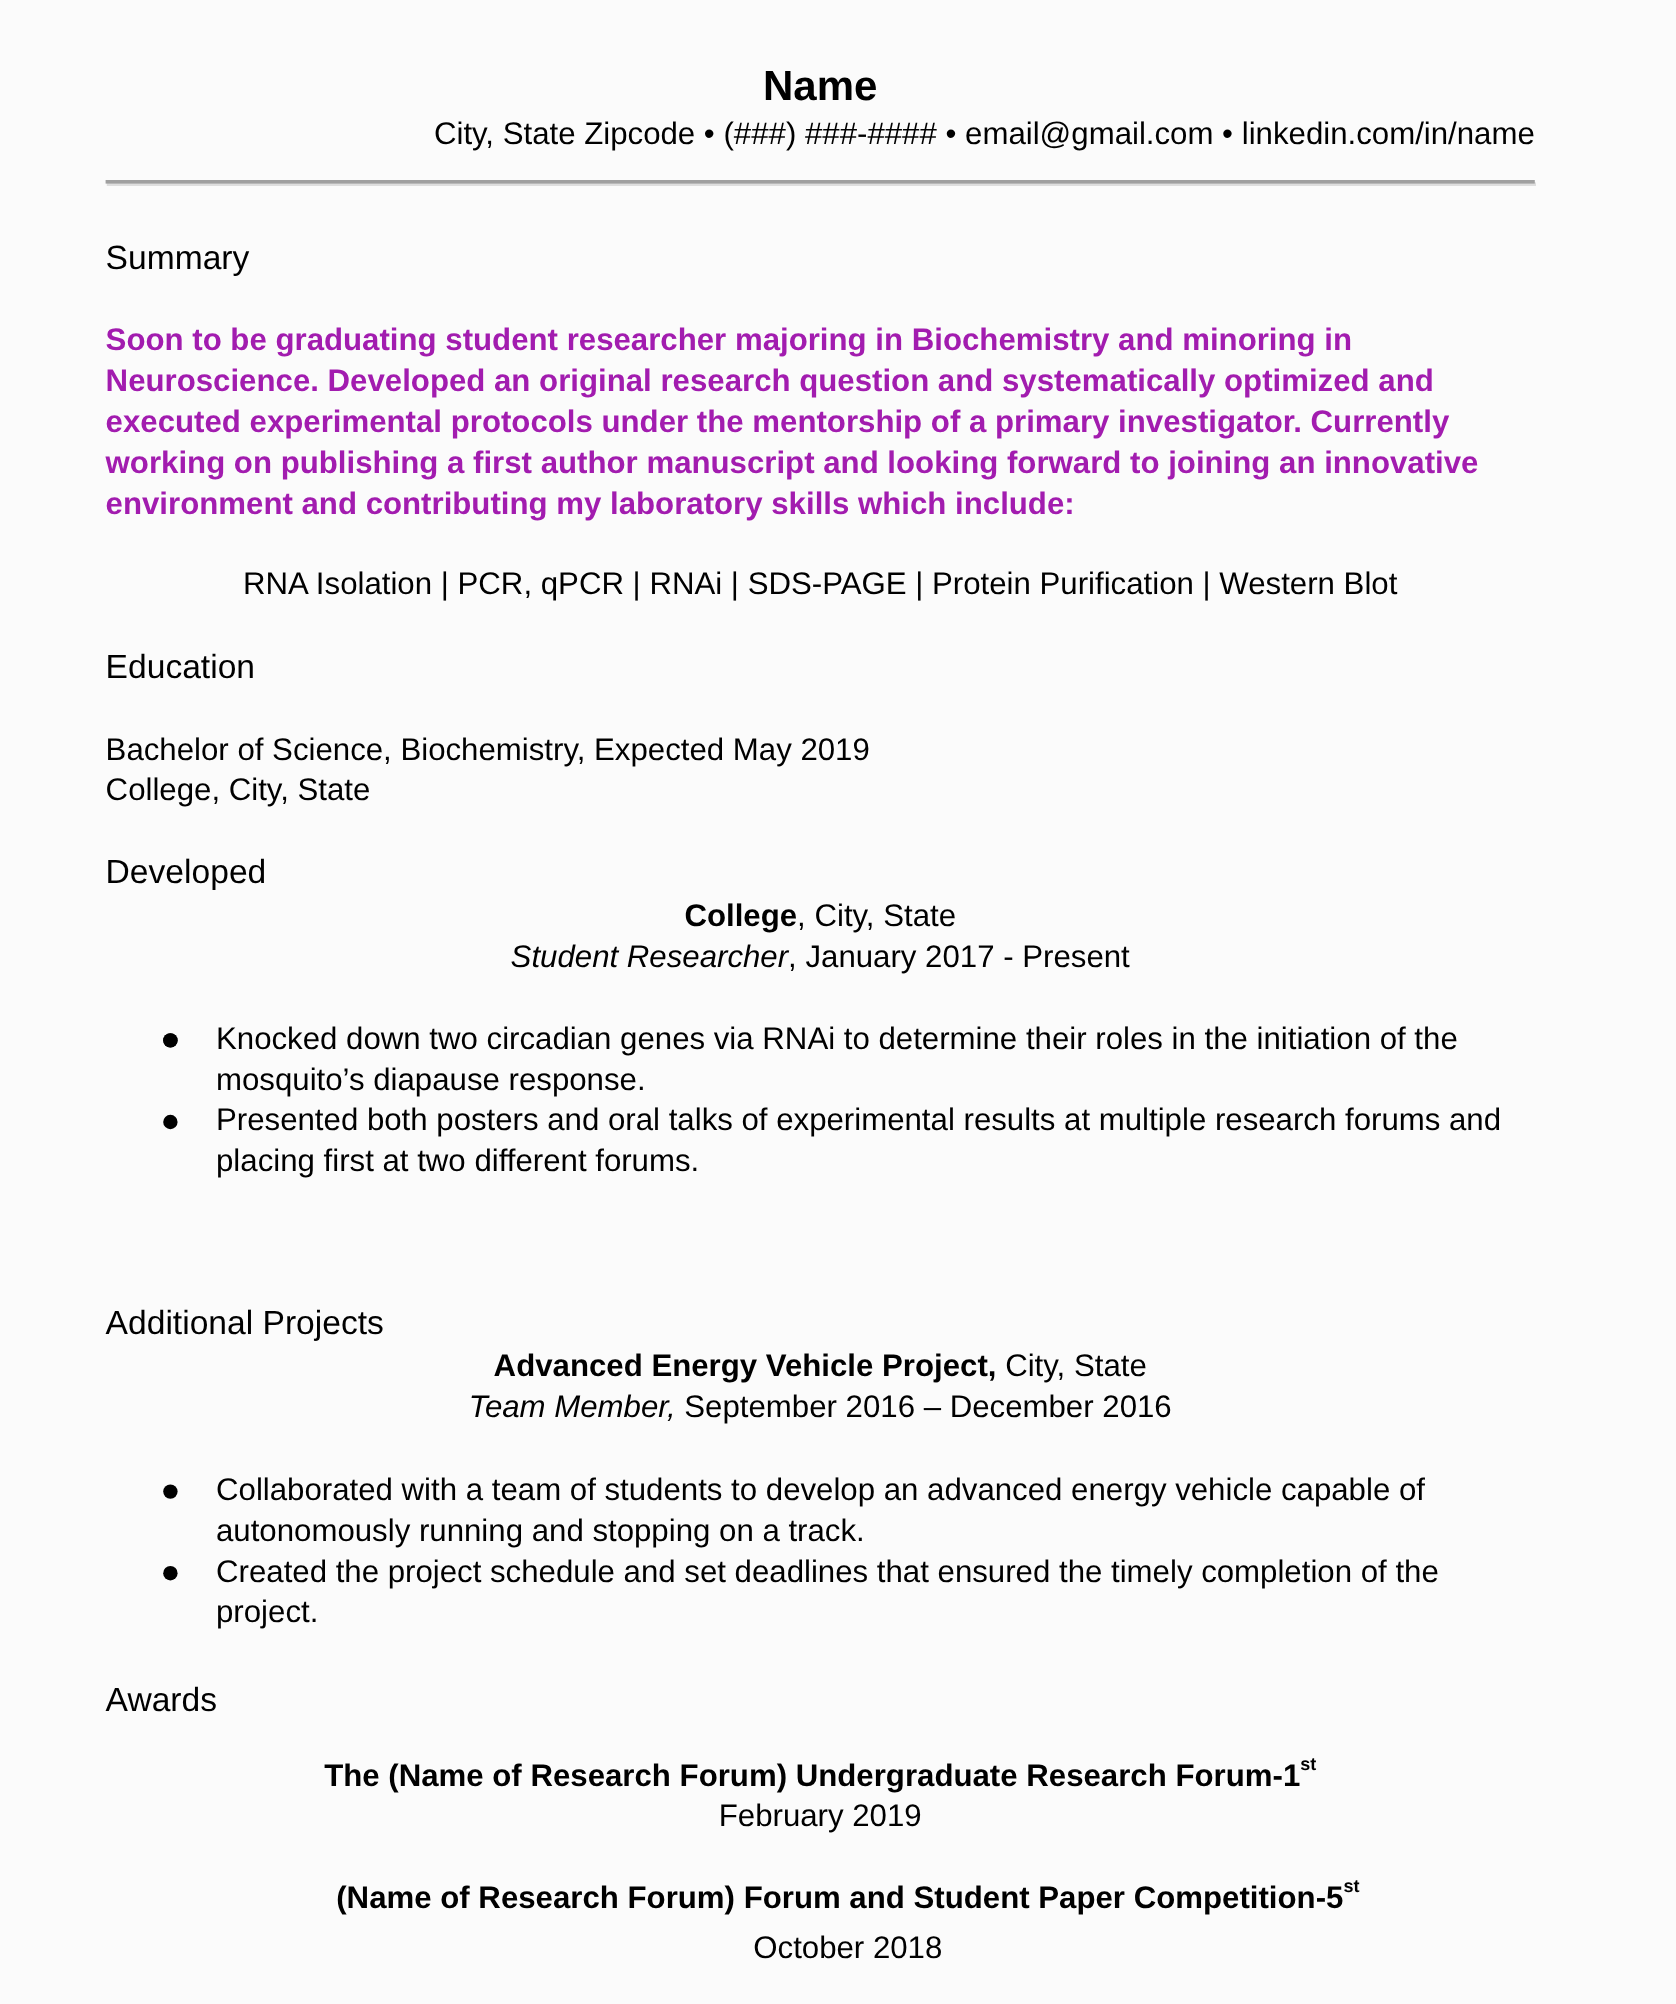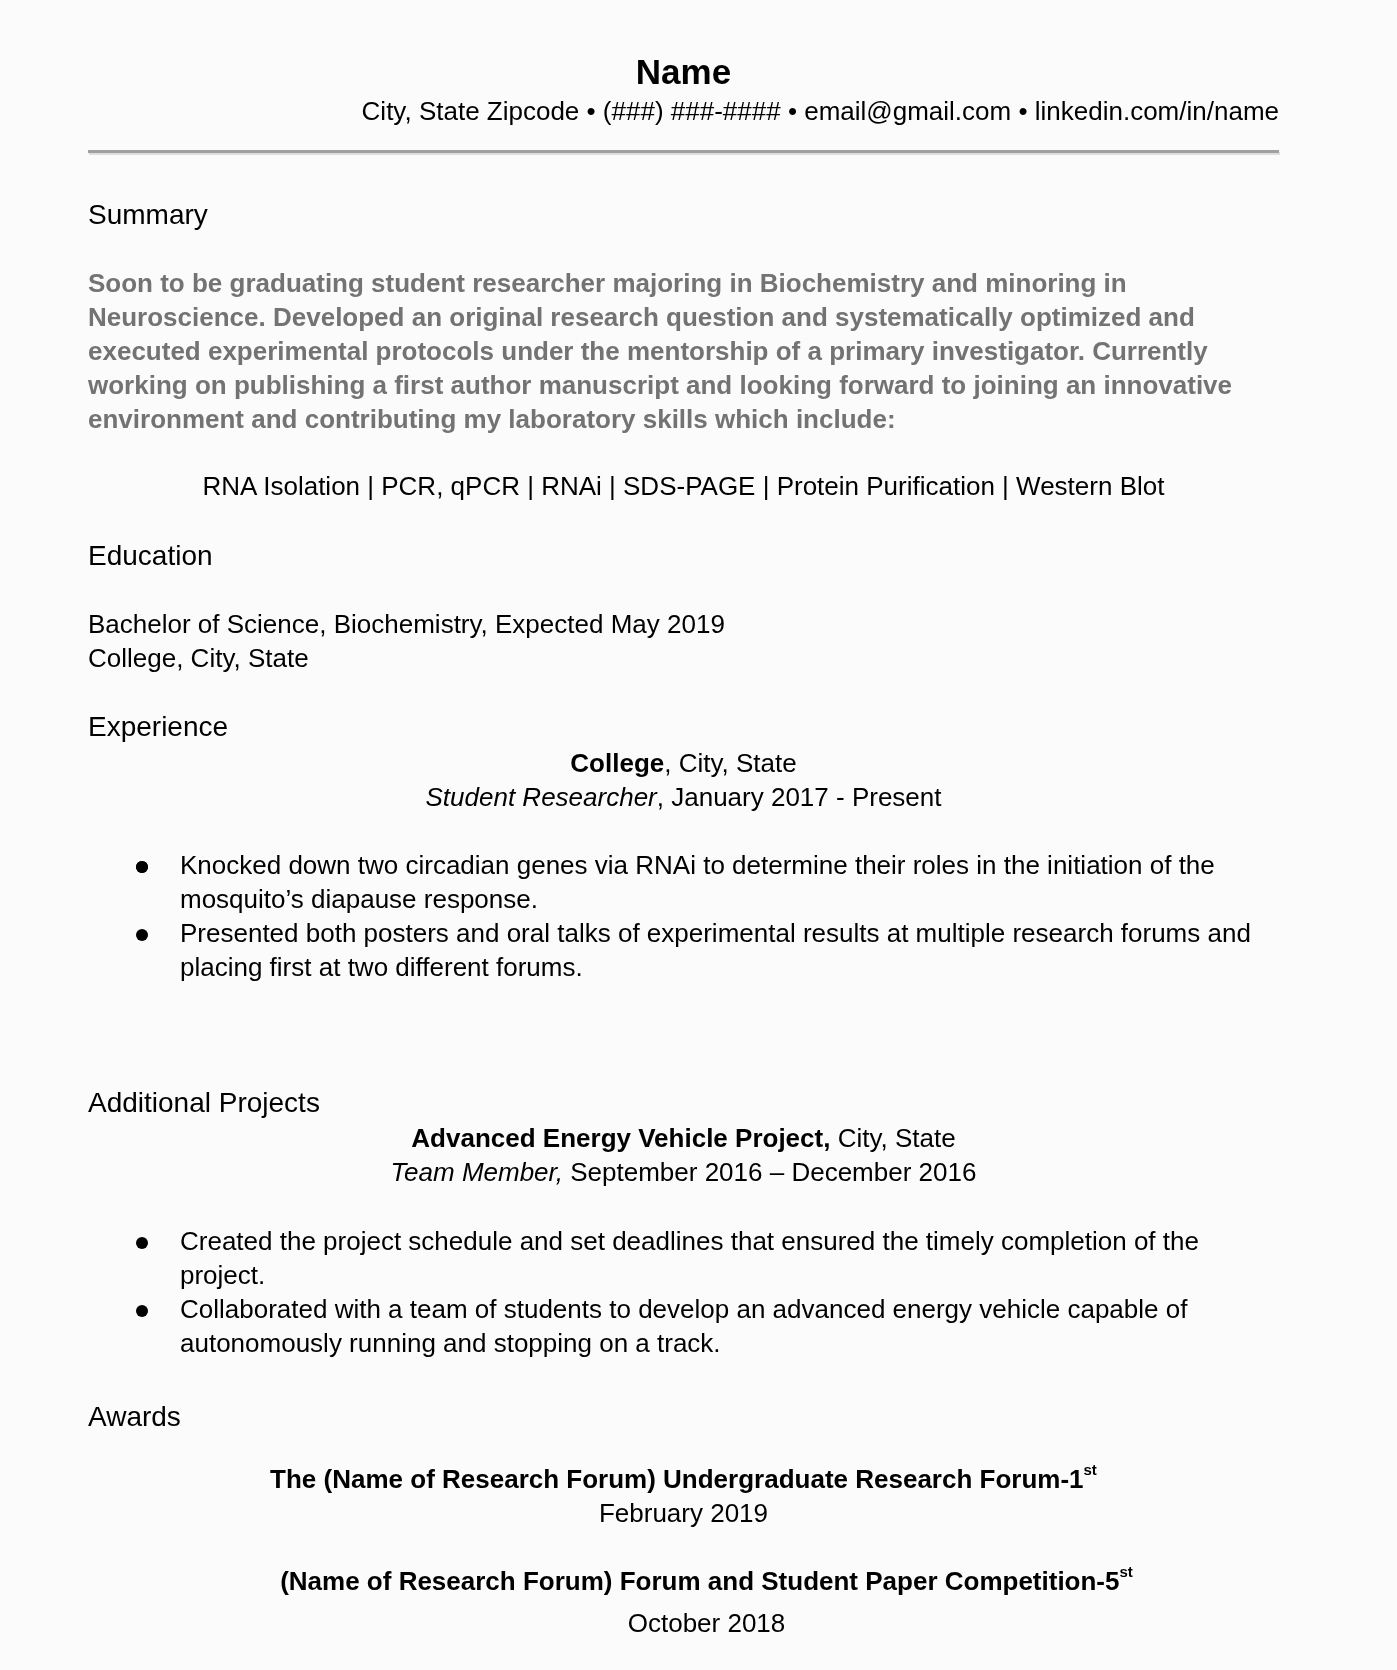--- a/index.html
+++ b/index.html
@@ -29,21 +29,21 @@
   .rule {
     position: absolute; top: 150px; left: 0; width: 100%; height: 3px;
     background: #a0a0a0; box-shadow: 1px 2px 0 #dedede;
   }
   .section-heading {
     position: absolute; left: 0; font-weight: normal; font-size: 28px; line-height: 34px;
     margin: 0;
   }
   .summary-text {
     position: absolute; left: 0; top: 266px; width: 1191px;
-    font-weight: bold; font-size: 26px; line-height: 34px; color: #737373;
+    font-weight: bold; font-size: 26px; line-height: 34px; color: #a21caf;
   }
   .skills {
     position: absolute; left: 0; top: 469px; width: 100%;
     text-align: center; font-size: 26px; line-height: 34px;
   }
   .line { position: absolute; left: 0; font-size: 26px; line-height: 34px; white-space: nowrap; }
   .center { width: 100%; text-align: center; }
   .bullets {
     position: absolute; left: 0; width: 1191px; list-style: none; margin: 0; padding: 0;
     font-size: 26px; line-height: 34px;
@@ -65,43 +65,43 @@
   <div class="rule"></div>
 
   <h2 class="section-heading" style="top:198px">Summary</h2>
   <div class="summary-text">Soon to be graduating student researcher majoring in Biochemistry and minoring in Neuroscience. Developed an original research question and systematically optimized and executed experimental protocols under the mentorship of a primary investigator. Currently working on publishing a first author manuscript and looking forward to joining an innovative environment and contributing my laboratory skills which include:</div>
   <div class="skills">RNA Isolation | PCR, qPCR | RNAi | SDS-PAGE | Protein Purification | Western Blot</div>
 
   <h2 class="section-heading" style="top:539px">Education</h2>
   <div class="line" style="top:607px">Bachelor of Science, Biochemistry, Expected May 2019</div>
   <div class="line" style="top:641px">College, City, State</div>
 
-  <h2 class="section-heading" style="top:710px">Experience</h2>
+  <h2 class="section-heading" style="top:710px">Developed</h2>
   <div class="line center" style="top:746px">
     <b>College</b><span>, City, State</span>
   </div>
   <div class="line center" style="top:780px">
     <i>Student Researcher</i><span>, January 2017 - Present</span>
   </div>
   <ul class="bullets" style="top:848px">
     <li><span class="dot"></span></li>
     <li><span class="dot"></span><span>Knocked down two circadian genes via RNAi to determine their roles in the initiation of the mosquito’s diapause response.</span></li>
     <li><span class="dot"></span><span>Presented both posters and oral talks of experimental results at multiple research forums and placing first at two different forums.</span></li>
   </ul>
 
   <h2 class="section-heading" style="top:1086px">Additional Projects</h2>
   <div class="line center" style="top:1121px">
     <b>Advanced Energy Vehicle Project,</b><span> City, State</span>
   </div>
   <div class="line center" style="top:1155px">
     <i>Team Member,</i><span> September 2016 – December 2016</span>
   </div>
   <ul class="bullets" style="top:1224px">
+    <li><span class="dot"></span><span>Collaborated with a team of students to develop an advanced energy vehicle capable of autonomously running and stopping on a track.</span></li>
     <li><span class="dot"></span><span>Created the project schedule and set deadlines that ensured the timely completion of the project.</span></li>
-    <li><span class="dot"></span><span>Collaborated with a team of students to develop an advanced energy vehicle capable of autonomously running and stopping on a track.</span></li>
   </ul>
 
   <h2 class="section-heading" style="top:1400px">Awards</h2>
   <div class="line center" style="top:1462px">
     <b class="award-title">The (Name of Research Forum) Undergraduate Research Forum-1</b><sup class="award-title">st</sup>
   </div>
   <div class="line center" style="top:1496px">February 2019</div>
   <div class="line center" style="top:1564px; padding-left:46px; box-sizing:border-box;">
     <b class="award-title">(Name of Research Forum) Forum and Student Paper Competition-5</b><sup class="award-title">st</sup>
   </div>

